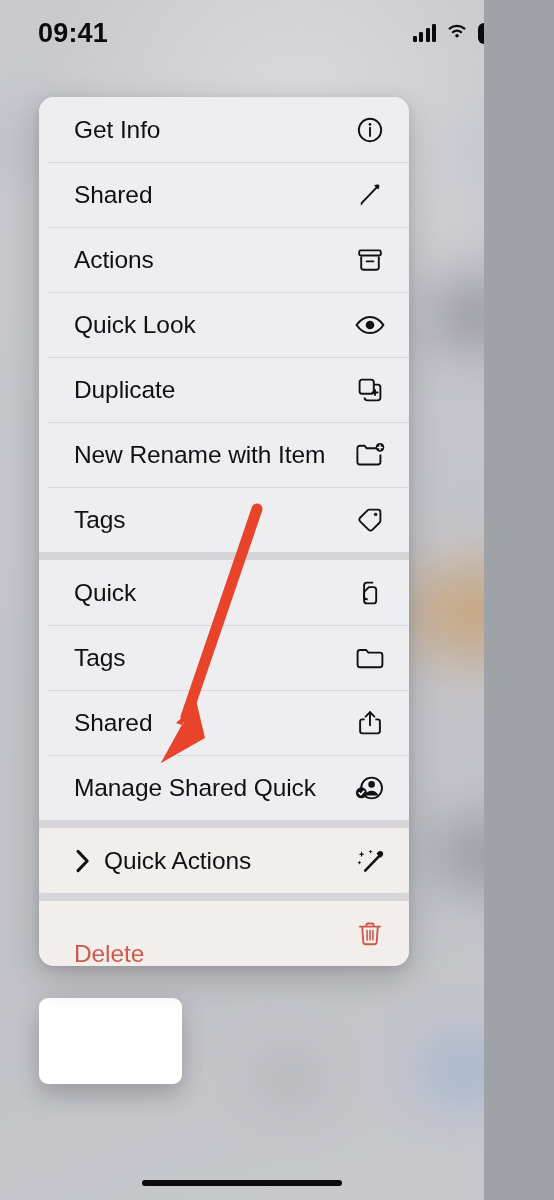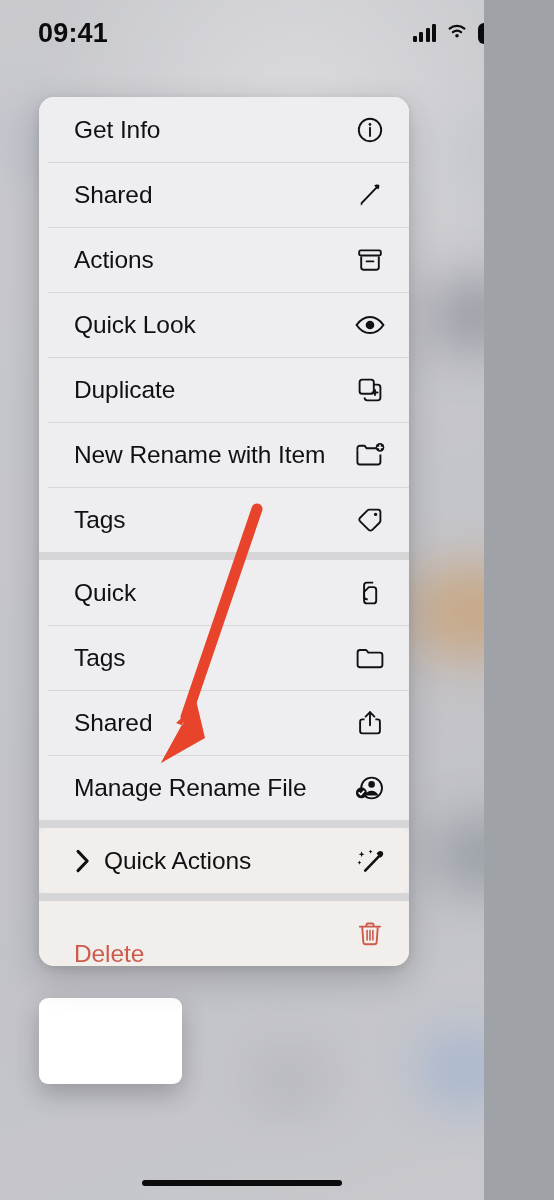--- a/index.html
+++ b/index.html
@@ -341,21 +341,21 @@
         <span class="row-label">Shared</span>
         <span class="row-icon">
           <svg width="30" height="30" viewBox="0 0 30 30">
             <path d="M9.6 11.4H7.4c-1.3 0-2.3 1-2.3 2.3v9.4c0 1.3 1 2.3 2.3 2.3h15.2c1.3 0 2.3-1 2.3-2.3v-9.4c0-1.3-1-2.3-2.3-2.3h-2.2" stroke="#111114" stroke-width="1.9" fill="none"></path>
             <path d="M15 4.2v13.1" stroke="#111114" stroke-width="1.9" stroke-linecap="round"></path>
             <path d="M10.6 8.6 15 4.2l4.4 4.4" stroke="#111114" stroke-width="1.9" fill="none" stroke-linecap="round" stroke-linejoin="round"></path>
           </svg>
         </span>
       </div>
       <div class="menu-row">
-        <span class="row-label">Manage Rename File</span>
+        <span class="row-label">Manage Shared Quick</span>
         <span class="row-icon">
           <svg width="32" height="30" viewBox="0 0 32 30">
             <circle cx="17.6" cy="15" r="10.4" stroke="#111114" stroke-width="1.9" fill="none"></circle>
             <circle cx="17.6" cy="11.4" r="3.3" fill="#111114"></circle>
             <path d="M10.8 22.5c1.2-3 3.8-4.7 6.8-4.7s5.6 1.7 6.8 4.7" fill="#111114"></path>
             <circle cx="7.4" cy="19.8" r="5.5" fill="#111114"></circle>
             <path d="M5.1 19.9 6.8 21.6l3-3.3" stroke="#ffffff" stroke-width="1.7" fill="none" stroke-linecap="round" stroke-linejoin="round"></path>
           </svg>
         </span>
       </div>

